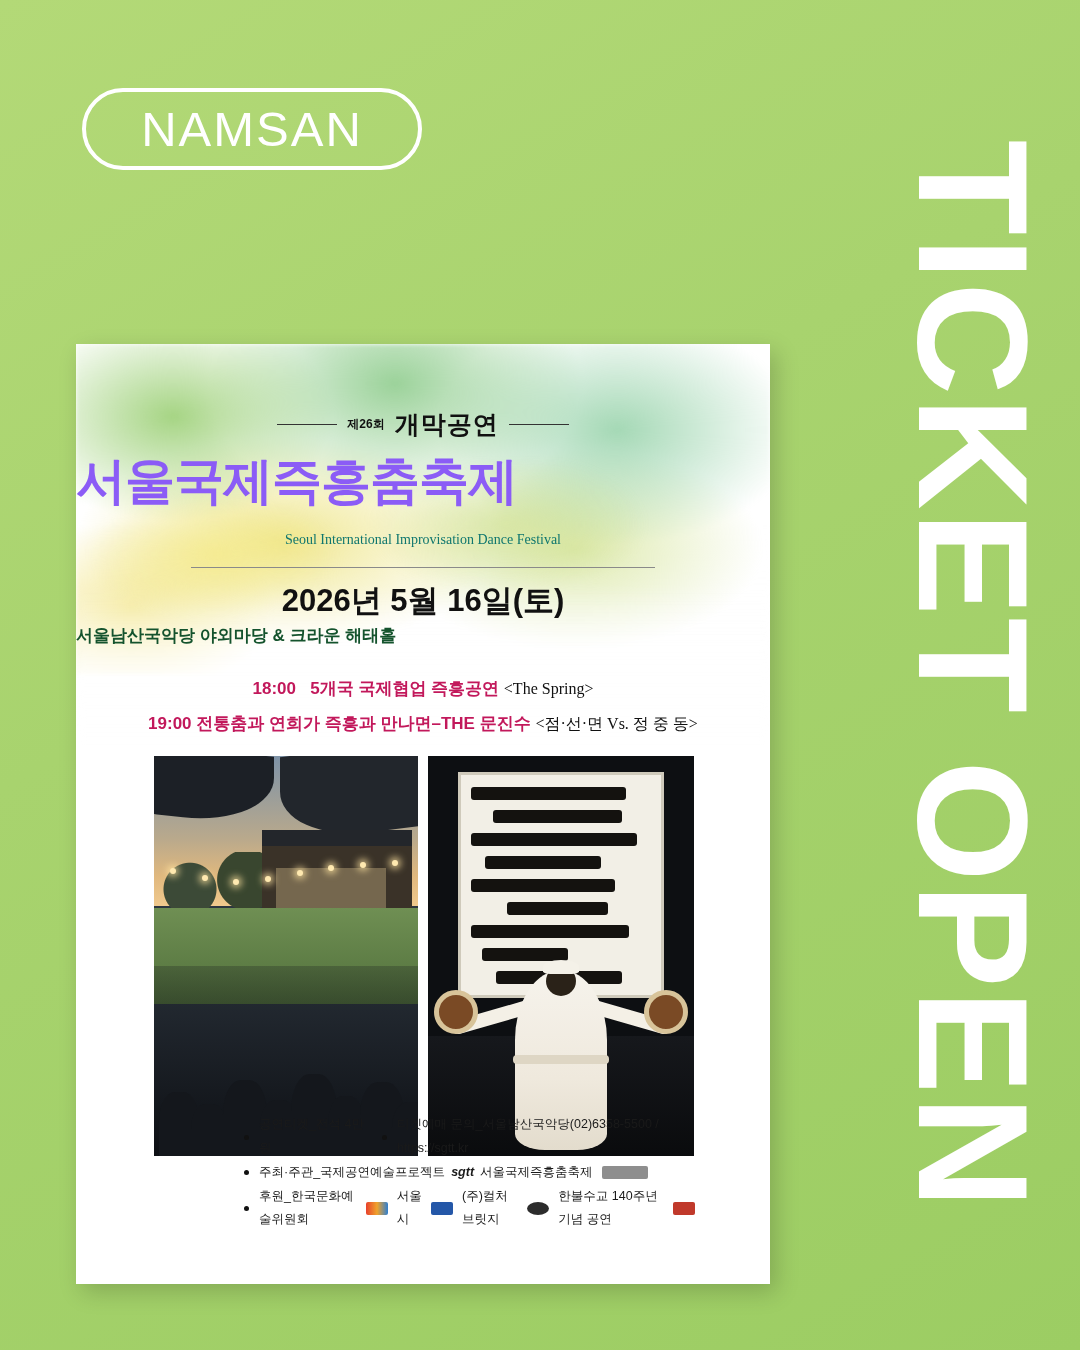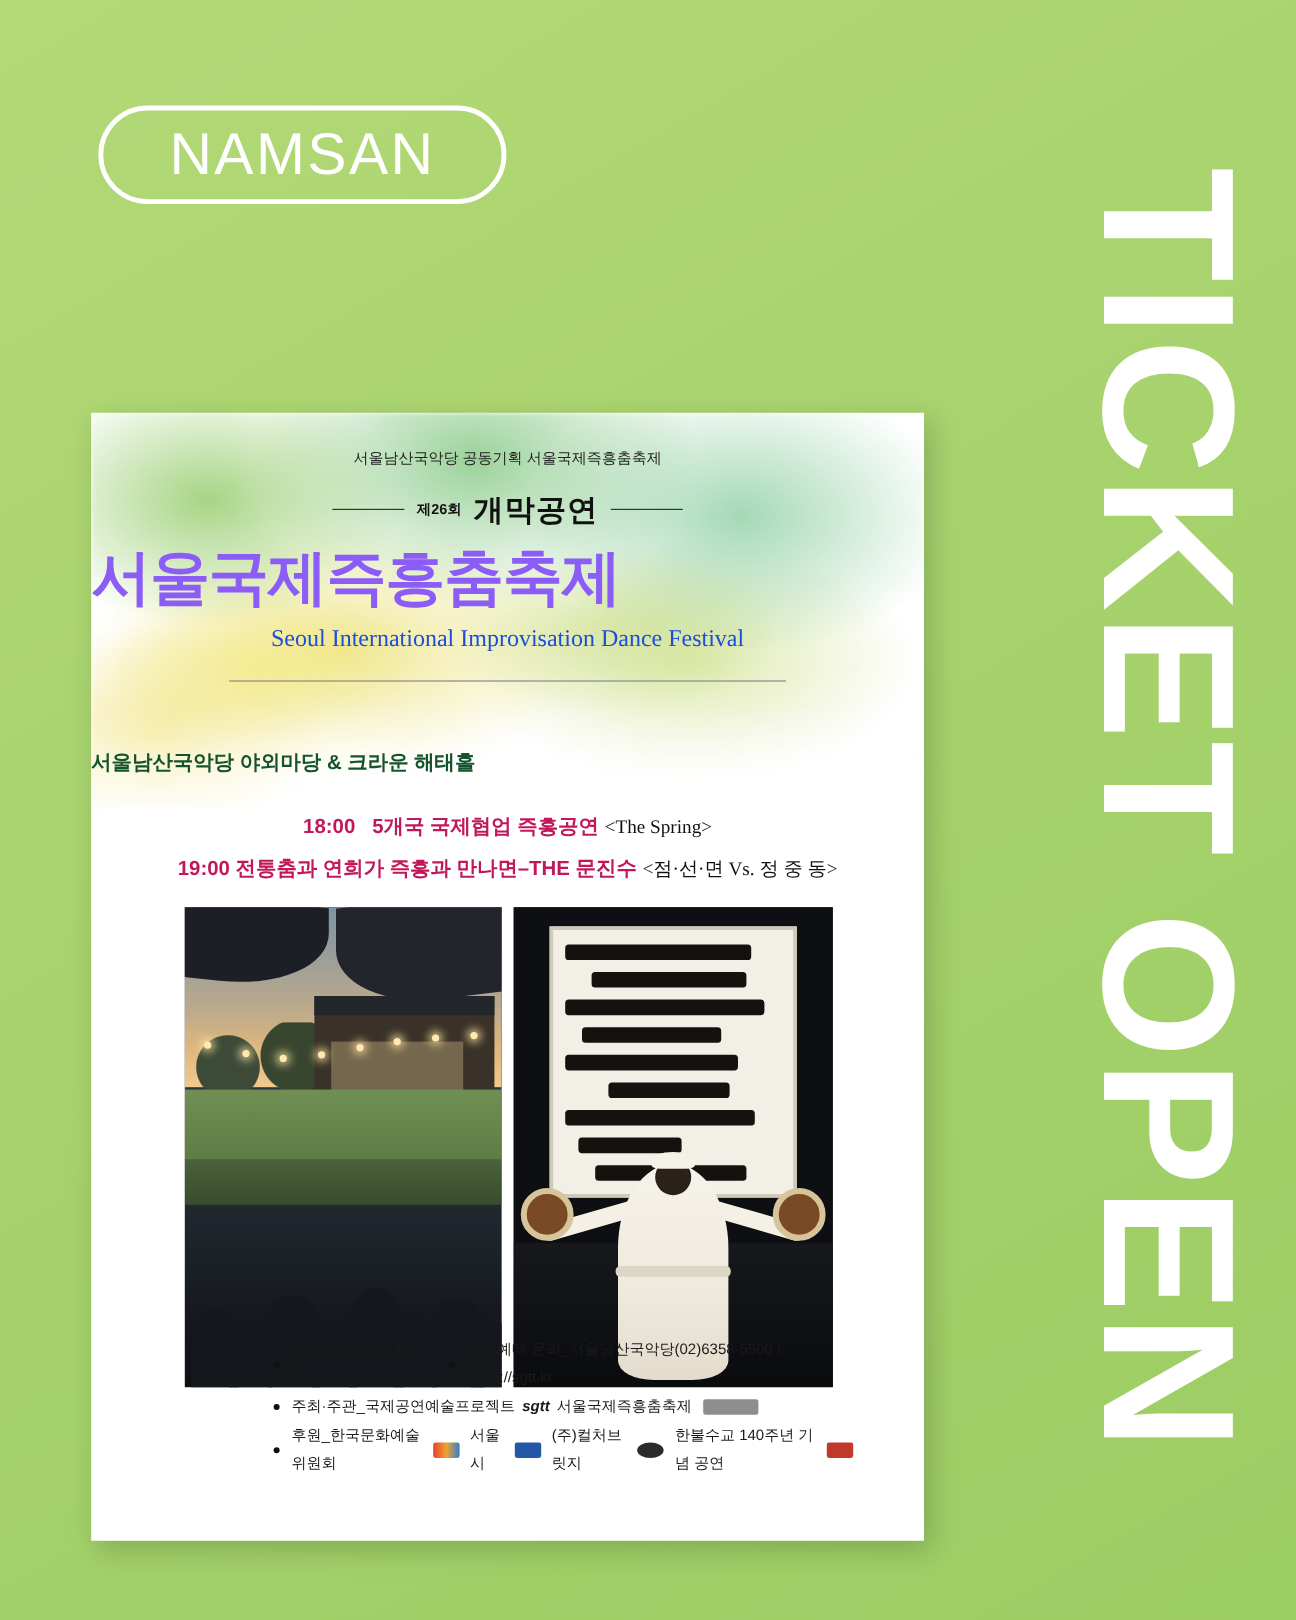--- a/index.html
+++ b/index.html
@@ -95,23 +95,23 @@
   .p-no { font-size: 12px; color: #111; font-weight: bold; }
   .p-open { font-size: 25px; color: #111; font-weight: bold; letter-spacing: 1px; }
 
   .p-bigtitle {
     position: absolute; left: 0; top: 104px; width: 100%;
     font-size: 50px; font-weight: bold; color: #8b5cf6;
     letter-spacing: -1px;
     font-family: "Liberation Sans", sans-serif;
   }
   .p-eng {
-    position: absolute; left: 0; top: 177px; width: 100%;
+    position: absolute; left: 0; top: 188px; width: 100%;
     text-align: center; font-family: "Liberation Serif", serif;
-    font-size: 20px; color: #1d4ed8;
+    font-size: 14px; color: #0f766e;
   }
   .p-divider {
     position: absolute; left: 115px; top: 223px; width: 464px; height: 1px;
     background: #8a8a8a;
   }
   .p-date {
     position: absolute; left: 0; top: 236px; width: 100%;
     text-align: center; font-size: 31px; font-weight: bold; color: #111;
   }
   .p-venue {
@@ -233,21 +233,21 @@
   .drum.l { left: 6px; }
   .drum.r { right: 6px; }
   .sash {
     position:absolute; left: 50%; bottom: 92px; transform: translateX(-50%);
     width: 96px; height: 9px; background: #ded6c4; border-radius: 4px;
   }
 
   
   .credits {
     position: absolute; left: 0; bottom: 52px; width: 100%;
-    padding: 0 56px;
+    padding: 0 72px;
     font-size: 12.5px; color: #1a1a1a; line-height: 1.9;
   }
   .credit-row { display: flex; align-items: center; gap: 6px; }
   .credit-row.center { justify-content: flex-start; padding-left: 96px; }
   .bullet {
     display:inline-block; width: 5px; height: 5px; border-radius: 50%;
     background:#111; margin-right: 4px; flex: 0 0 auto;
   }
   .logo-chip {
     display: inline-block; height: 13px; min-width: 22px; border-radius: 2px;
@@ -271,33 +271,33 @@
 
   <div class="ticket-open">
     <span>TICKET OPEN</span>
   </div>
 
   <div class="poster">
     <div class="poster-inner">
       <div class="wash"></div>
       <div class="wash2"></div>
 
-      <div class="p-host">서울남산국악당  공동기획 서울국제즉흥춤축제</div>
 
       <div class="p-titleline">
         <span class="rule"></span>
         <span class="p-no">제26회</span>
         <span class="p-open">개막공연</span>
         <span class="rule"></span>
       </div>
 
       <div class="p-bigtitle">서울국제즉흥춤축제</div>
       <div class="p-eng">Seoul International Improvisation Dance Festival</div>
       <div class="p-divider"></div>
 
+      <div class="p-date">2026년 5월 16일(토)</div>
       <div class="p-venue">서울남산국악당 야외마당 &amp; 크라운 해태홀</div>
 
       <div class="p-prog1">
         <span>18:00</span>
         &nbsp;
         <span>5개국 국제협업 즉흥공연</span>
         <span class="work">&lt;The Spring&gt;</span>
       </div>
 
       <div class="p-prog2">

